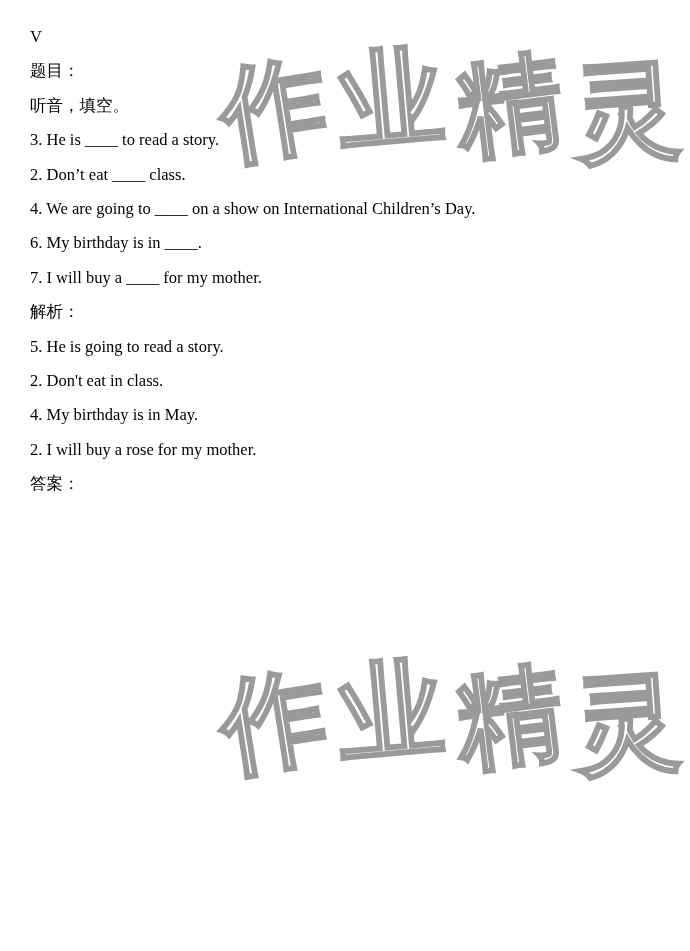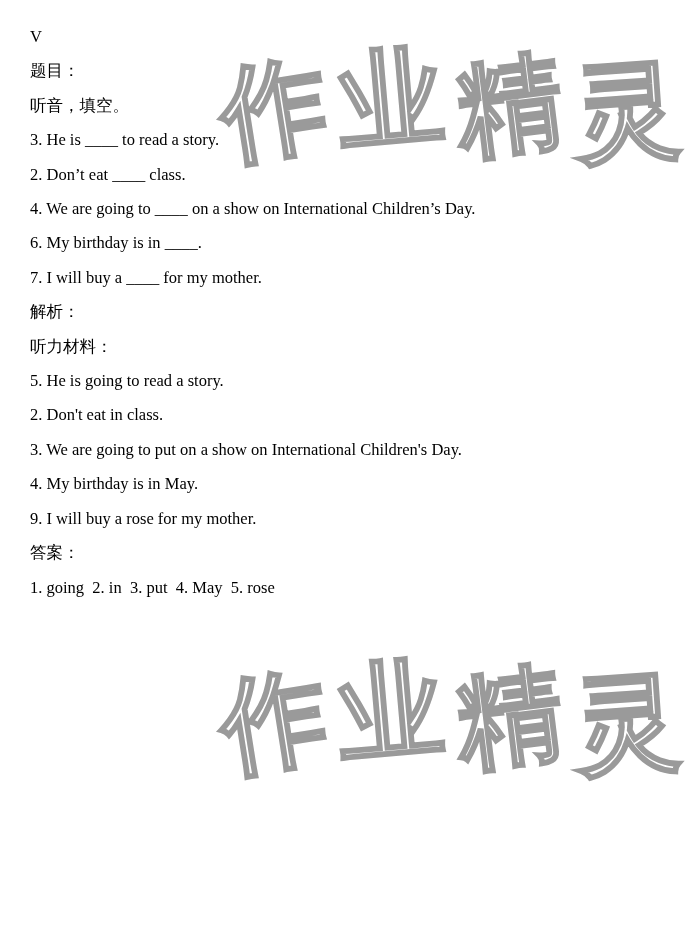--- a/index.html
+++ b/index.html
@@ -67,27 +67,24 @@
   <div class="content">
     <p>V</p>
     <p>题目：</p>
     <p>听音，填空。</p>
     <p>3. He is ____ to read a story.</p>
     <p>2. Don’t eat ____ class.</p>
     <p>4. We are going to ____ on a show on International Children’s Day.</p>
     <p>6. My birthday is in ____.</p>
     <p>7. I will buy a ____ for my mother.</p>
     <p>解析：</p>
-    <p>听力材料：</p>
     <p>5. He is going to read a story.</p>
     <p>2. Don't eat in class.</p>
-    <p>3. We are going to put on a show on International Children's Day.</p>
     <p>4. My birthday is in May.</p>
-    <p>9. I will buy a rose for my mother.</p>
+    <p>2. I will buy a rose for my mother.</p>
     <p>答案：</p>
-    <p>1. going  2. in  3. put  4. May  5. rose</p>
   </div>
 
   <div class="watermark wm-bottom">
     <span>作</span><span>业</span><span>精</span><span>灵</span>
   </div>
 
 </div>
 
 </body></html>

